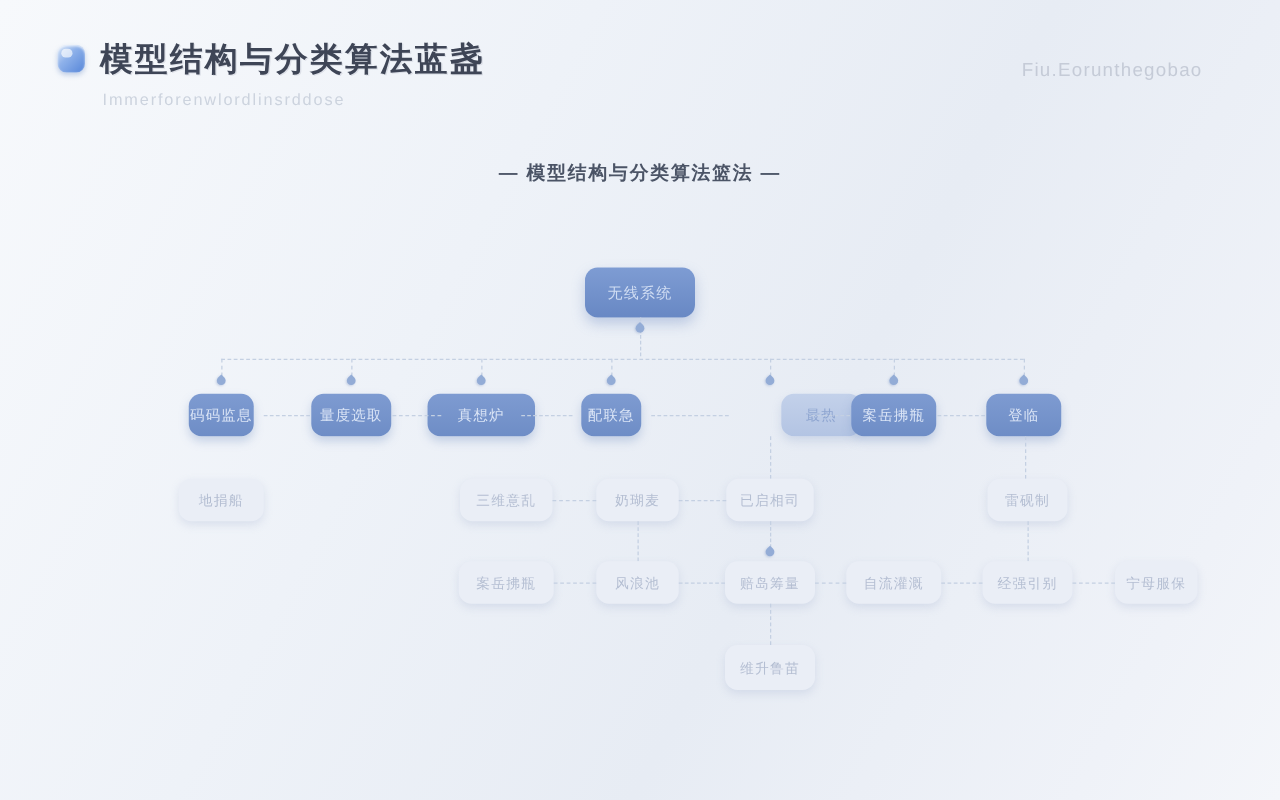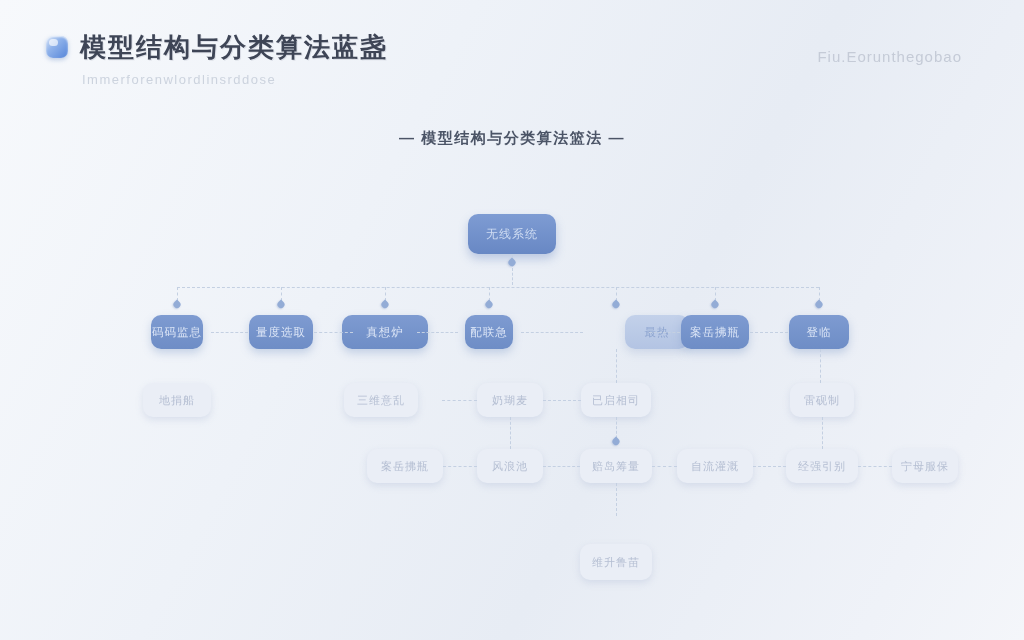--- a/index.html
+++ b/index.html
@@ -125,21 +125,21 @@
   <div class="hline" style="left:314px; top:332px; width:39px;"></div>
   <div class="hline" style="left:417px; top:332px; width:41px;"></div>
   <div class="hline" style="left:521px; top:332px; width:62px;"></div>
   <div class="hline" style="left:649px; top:332px; width:31px;"></div>
   <div class="hline" style="left:750px; top:332px; width:38px;"></div>
 
   <div class="vline" style="left:616px; top:349px; height:34px;"></div>
   <div class="vline" style="left:820px; top:349px; height:34px;"></div>
 
   <div class="node light" style="left:177px; top:383px; width:68px;">地捐船</div>
-  <div class="node light" style="left:381px; top:383px; width:74px;">三维意乱</div>
+  <div class="node light" style="left:405px; top:383px; width:74px;">三维意乱</div>
   <div class="node light" style="left:510px; top:383px; width:66px;">奶瑚麦</div>
   <div class="node light" style="left:616px; top:383px; width:70px;">已启相司</div>
   <div class="node light" style="left:822px; top:383px; width:64px;">雷砚制</div>
 
   <div class="hline" style="left:442px; top:400px; width:35px;"></div>
   <div class="hline" style="left:543px; top:400px; width:38px;"></div>
 
   <div class="vline" style="left:510px; top:417px; height:32px;"></div>
   <div class="vline" style="left:616px; top:417px; height:26px;"></div>
   <div class="drop" style="left:616px; top:438px;"></div>
@@ -153,15 +153,15 @@
   <div class="node light" style="left:925px; top:449px; width:66px;">宁母服保</div>
 
   <div class="hline" style="left:443px; top:466px; width:34px;"></div>
   <div class="hline" style="left:543px; top:466px; width:37px;"></div>
   <div class="hline" style="left:652px; top:466px; width:25px;"></div>
   <div class="hline" style="left:753px; top:466px; width:33px;"></div>
   <div class="hline" style="left:858px; top:466px; width:34px;"></div>
 
   <div class="vline" style="left:616px; top:483px; height:33px;"></div>
 
-  <div class="node light" style="left:616px; top:544px; width:72px; height:36px;">维升鲁苗</div>
+  <div class="node light" style="left:616px; top:516px; width:72px; height:36px;">维升鲁苗</div>
 
 </div>
 
 </body></html>

